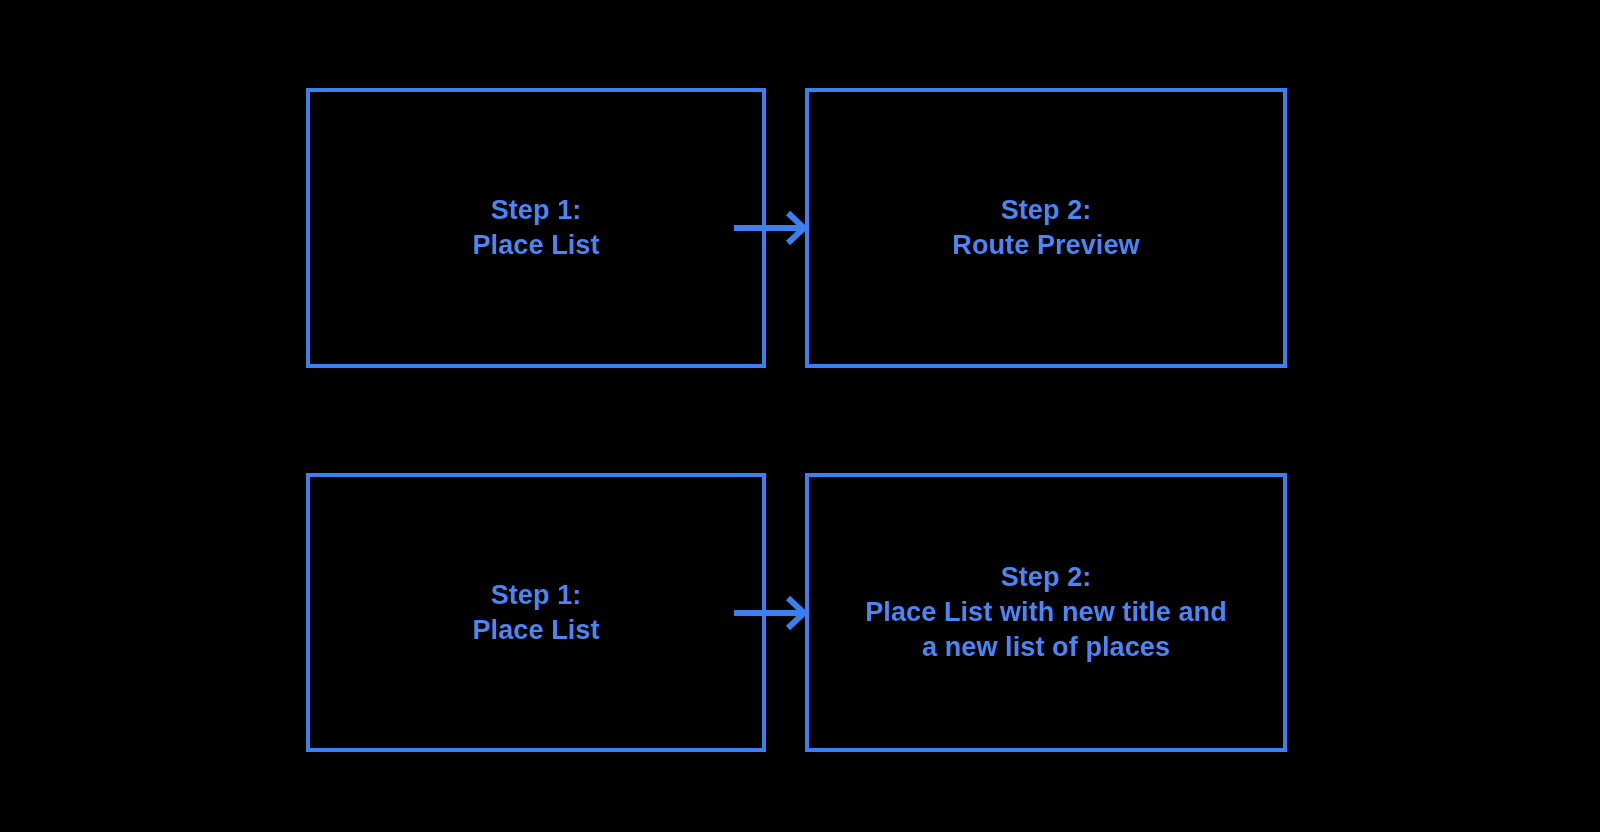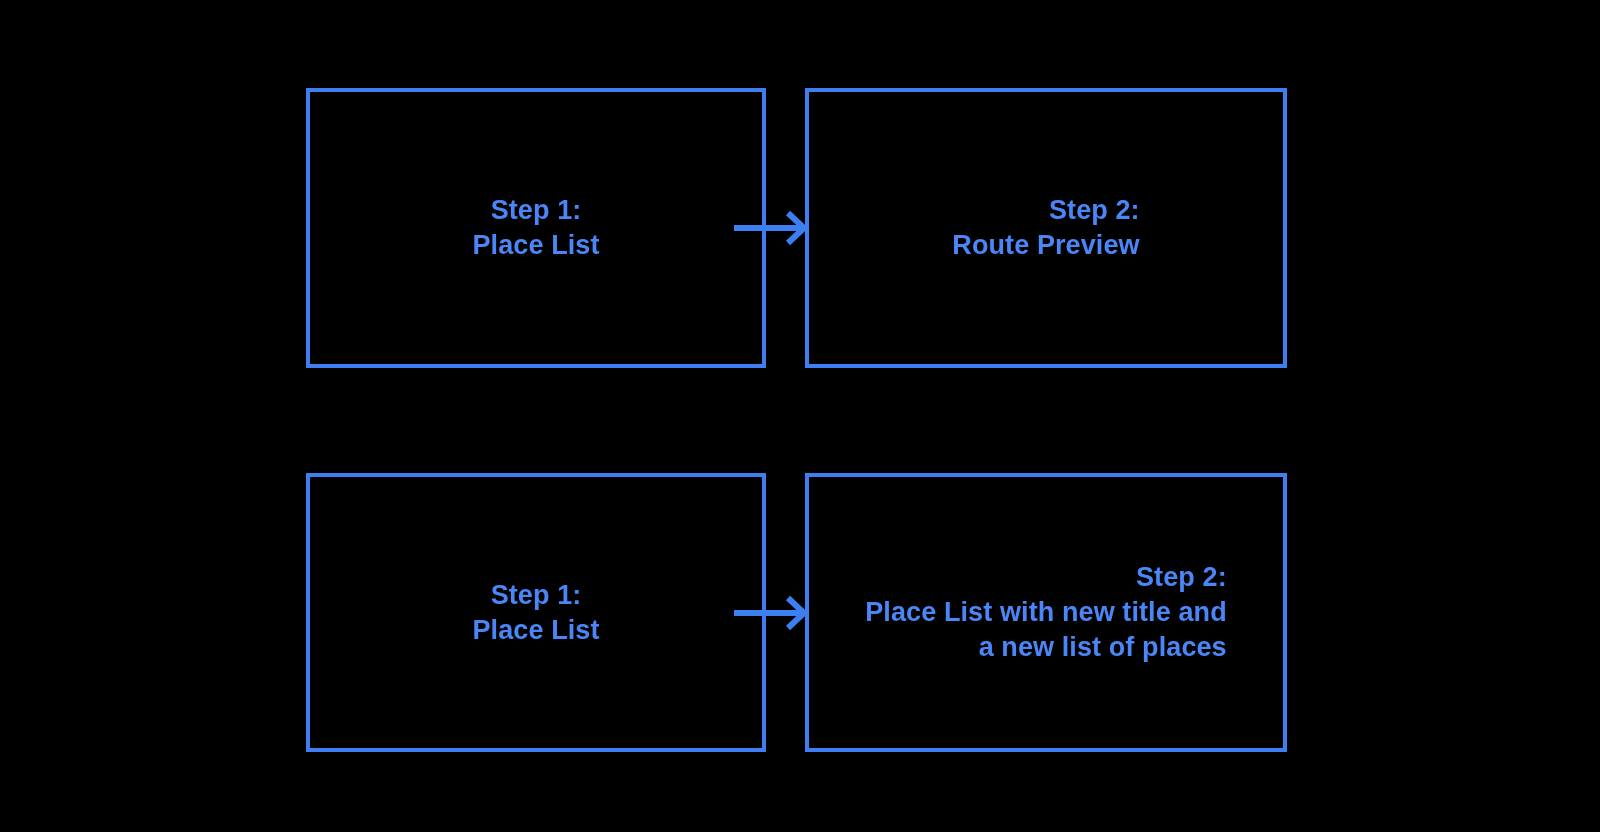--- a/index.html
+++ b/index.html
@@ -41,21 +41,20 @@
   }
   .step-box.box-left {
     left: 306px;
     width: 460px;
     height: 100%;
   }
   .step-box.box-right {
     left: 805px;
     width: 482px;
     height: 100%;
-    text-align: right;
   }
 
   .box-label {
     color: #4a86f7;
     font-family: "Liberation Sans", sans-serif;
     font-weight: bold;
     font-size: 27px;
     line-height: 35px;
     letter-spacing: 0.1px;
     padding: 0 10px;

